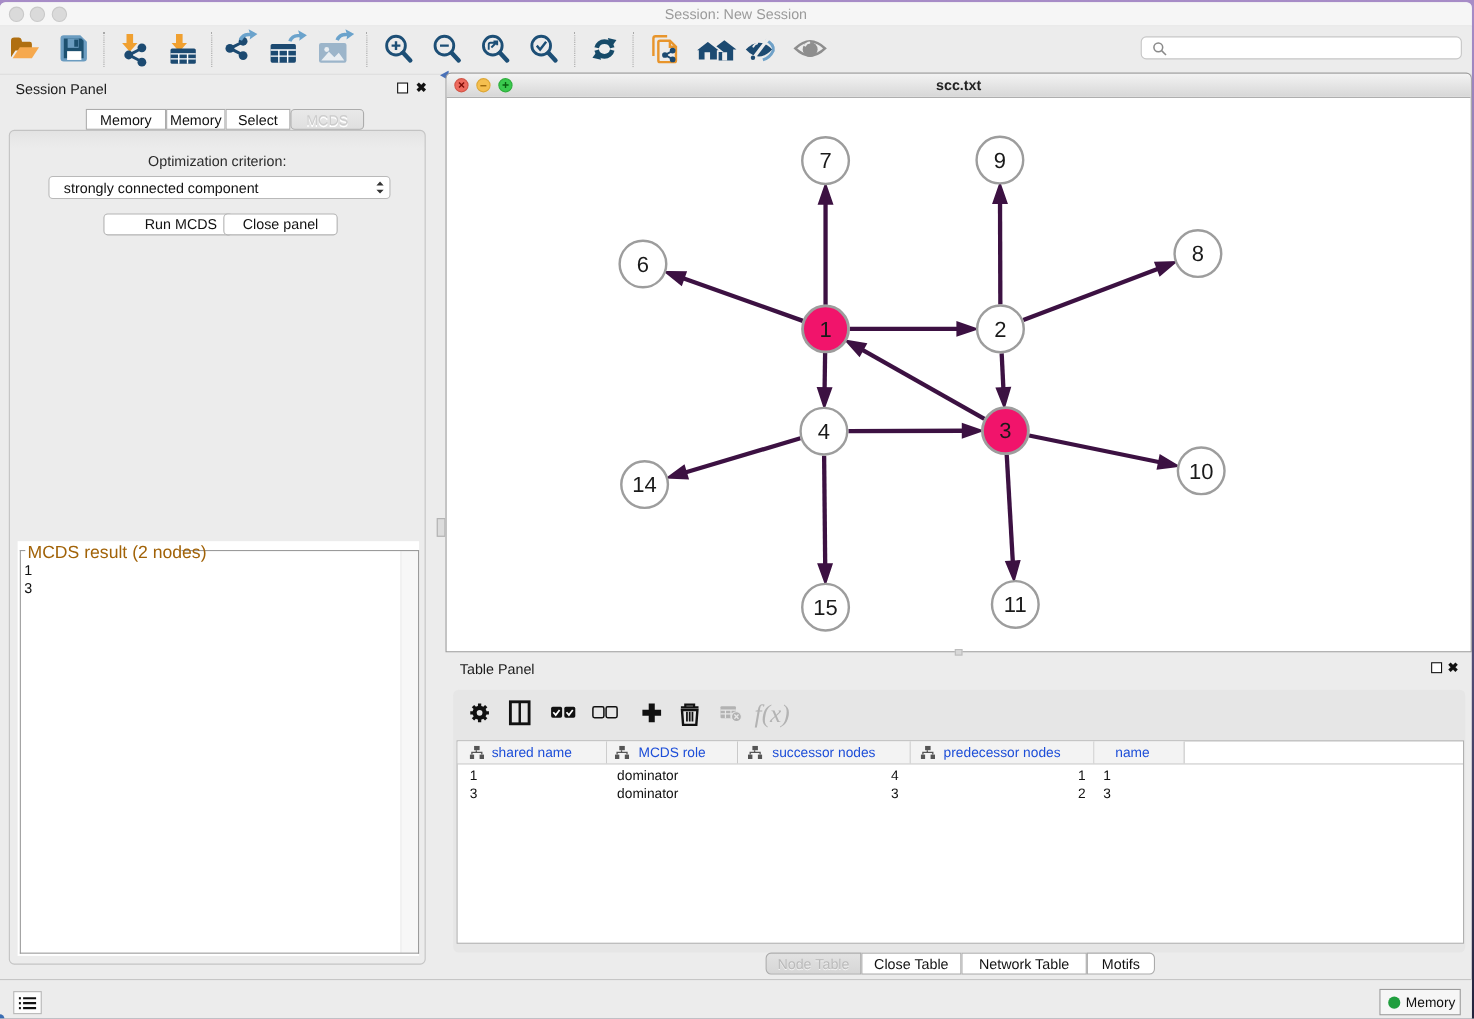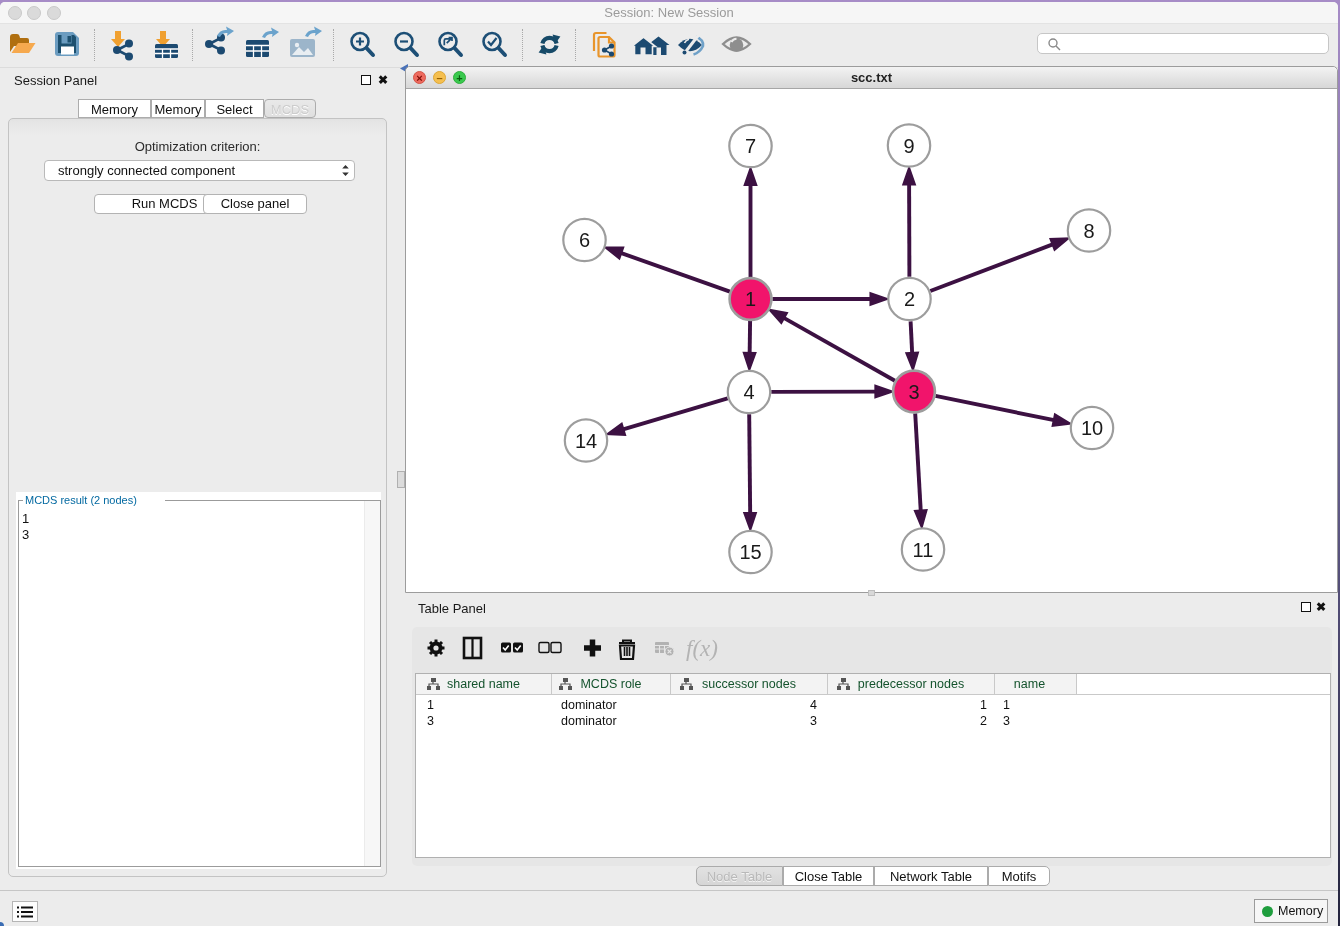--- a/index.html
+++ b/index.html
@@ -23,36 +23,36 @@
   .tab{position:absolute;top:97px;height:19px;background:#fff;border:1px solid #acacac;box-sizing:border-box;
        font-size:13px;font-weight:500;color:#111;text-align:center;line-height:19px;}
   .tabsel{background:linear-gradient(180deg,#e9e9e9,#dfdfdf);color:#ccc;text-shadow:0 1px 0 #fff;}
   #optlabel{position:absolute;left:0px;top:137px;width:395px;text-align:center;font-size:13px;color:#2b2b2b;}
   #combo{position:absolute;left:44px;top:158px;width:311px;height:21px;box-sizing:border-box;background:#fff;border:1px solid #b9b9b9;border-radius:4px;
          font-size:13px;color:#111;line-height:19px;padding-left:13px;}
   .btn{position:absolute;top:192px;height:18px;background:#fff;border:1px solid #b3b3b3;border-radius:4px;
        font-size:13px;color:#111;text-align:center;line-height:18px;}
   
   #mcdsbox{position:absolute;left:16px;top:490px;width:365px;height:377px;background:#fff;}
-  #mcdslabel{position:absolute;left:25px;top:492px;font-size:11px;color:#0369a1;}
+  #mcdslabel{position:absolute;left:25px;top:492px;font-size:16px;color:#a16207;}
   #mcdstext{position:absolute;left:22px;top:509px;font-size:13px;color:#111;line-height:16px;}
   #mcdssb{position:absolute;left:364px;top:499px;width:16px;height:365px;background:#f7f7f7;border-left:1px solid #ebebeb;}
   .gbline{position:absolute;background:#9b9b9b;}
   
   #nwin{position:absolute;left:405px;top:64px;width:931px;height:525px;background:#fff;border:1px solid #9c9c9c;border-radius:5px 5px 0 0;}
   #ntitle{position:absolute;left:0;top:0;width:931px;height:21px;background:linear-gradient(180deg,#f3f3f3,#d7d7d7);
           border-bottom:1px solid #a6a6a6;border-radius:5px 5px 0 0;}
   #ntext{position:absolute;left:0;top:3px;width:931px;text-align:center;font-size:13px;font-weight:600;color:#222;}
   .light{position:absolute;top:4px;width:13px;height:13px;border-radius:50%;box-sizing:border-box;
          font-size:11px;font-weight:bold;text-align:center;line-height:12px;}
   
   #tp-title{position:absolute;left:418px;top:599px;font-size:13px;color:#1a1a1a;}
   #tbl{position:absolute;left:415px;top:671px;width:914px;height:183px;background:#fff;border:1px solid #b0b0b0;}
   .th{position:absolute;top:0;height:20px;background:#f3f3f3;border-right:1px solid #c9c9c9;box-sizing:border-box;
-      font-size:12.5px;color:#14532d;text-align:center;line-height:20px;}
+      font-size:12.5px;color:#1d4ed8;text-align:center;line-height:20px;}
   .cell{position:absolute;font-size:12.5px;color:#111;height:16px;line-height:16px;}
   .btab{position:absolute;top:864px;height:20px;background:#fff;border:1px solid #ababab;box-sizing:border-box;
         font-size:13px;font-weight:500;color:#111;text-align:center;line-height:19px;}
   
   #status{position:absolute;left:0;top:888px;width:1338px;height:36px;background:#ececec;border-top:1px solid #c6c6c6;}
 </style>
 </head>
 <body>
 <div id="win">
   <div id="titlebar">
@@ -180,21 +180,21 @@
         </svg>
       </div>
   </div>
   <div id="cp-title">Session Panel</div>
   <div class="flbtn" style="left:361px;top:73px;"></div>
   <div class="xbtn" style="left:378px;top:71px;">✖</div>
   <div id="cp-panel"></div>
   <div class="tab" style="left:78px;width:73px;">Memory</div>
   <div class="tab" style="left:151px;width:54px;">Memory</div>
   <div class="tab" style="left:205px;width:59px;">Select</div>
-  <div class="tab tabsel" style="left:264px;width:52px;border-radius:4px;">MCDS</div>
+  <div class="tab tabsel" style="left:264px;width:67px;border-radius:4px;">MCDS</div>
   <div id="optlabel">Optimization criterion:</div>
   <div id="combo">strongly connected component<svg style="position:absolute;right:4px;top:3px" width="9" height="13" viewBox="0 0 9 13">
         <path d="M1.2 4.6 L4.5 1 L7.8 4.6 Z M1.2 8.4 L4.5 12 L7.8 8.4 Z" fill="#333"></path>
       </svg></div>
   <div class="btn" style="left:94px;width:93px;padding-left:23px;">Run MCDS</div>
   <div class="btn" style="left:203px;width:102px;">Close panel</div>
   <div id="mcdsbox"></div>
   <div id="mcdssb"></div>
   <div class="gbline" style="left:18px;top:498px;width:5px;height:1px;"></div>
   <div class="gbline" style="left:165px;top:498px;width:215px;height:1px;"></div>

